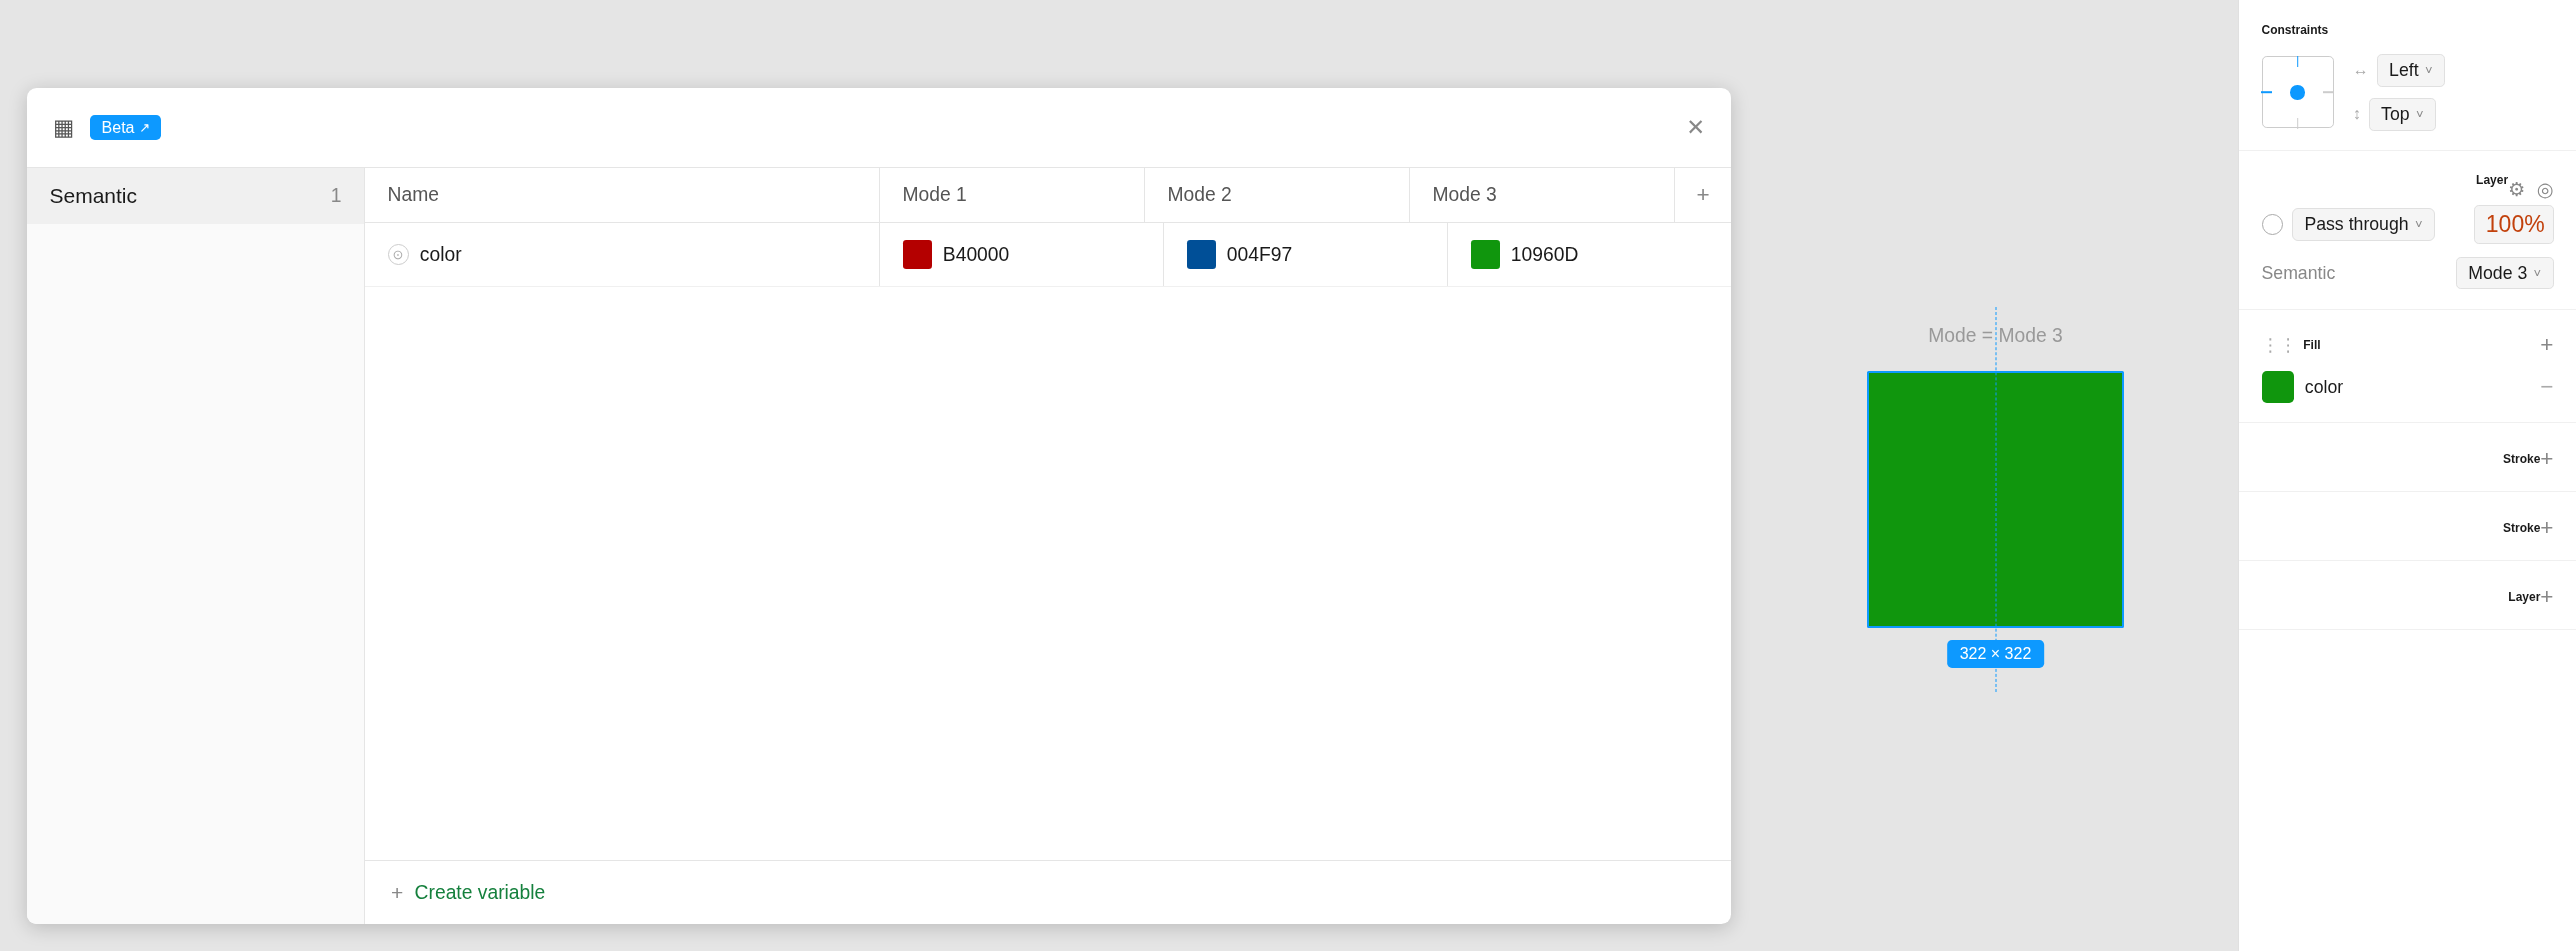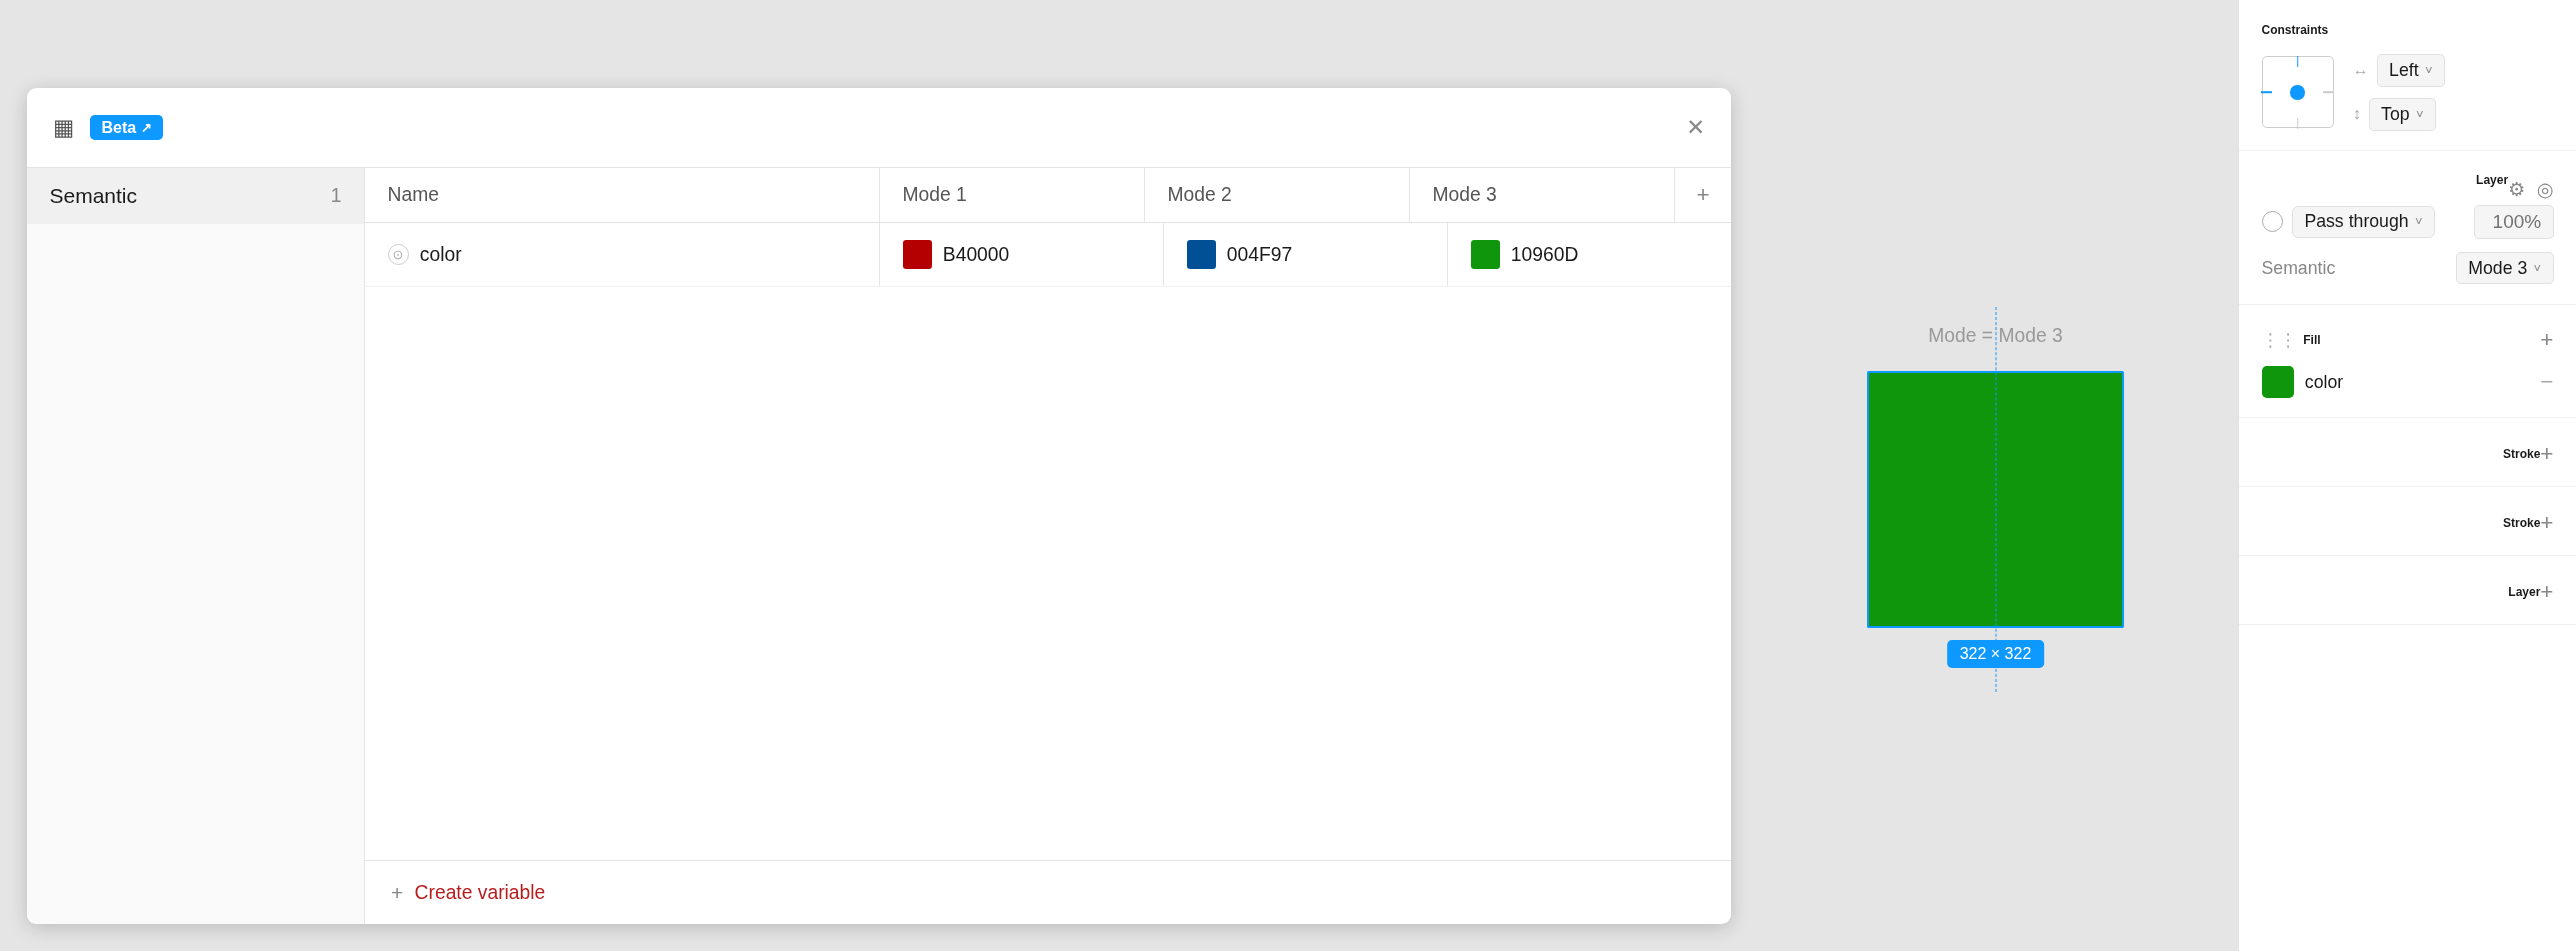--- a/index.html
+++ b/index.html
@@ -53,21 +53,21 @@
 
     .panel-icon {
       color: #555;
       font-size: 22.5px;
     }
 
     .beta-badge {
       background: #0d99ff;
       color: #fff;
       font-size: 16px;
-      font-weight: 700;
+      font-weight: 400;
       padding: 3.2px 11.3px;
       border-radius: 4.8px;
       display: flex;
       align-items: center;
       gap: 4.8px;
     }
 
     .beta-badge-arrow {
       font-size: 13px;
     }
@@ -220,21 +220,21 @@
       padding: 19.3px 26px;
       border-top: 0.8px solid #e5e5e5;
       display: flex;
       align-items: center;
       gap: 11.3px;
       cursor: pointer;
     }
 
     .variables-footer-text {
       font-size: 19.3px;
-      color: #b91c1c;
+      color: #15803d;
     }
 
     
     .canvas-content {
       position: absolute;
       left: 1753px;
       top: 0;
       right: 0;
       bottom: 0;
       display: flex;
@@ -430,22 +430,22 @@
       align-items: center;
       gap: 6.4px;
       cursor: pointer;
     }
 
     .layer-opacity {
       background: #f5f5f5;
       border: 0.8px solid #e0e0e0;
       border-radius: 4.8px;
       padding: 4.8px 11.3px;
-      font-size: 19px;
-      color: #737373;
+      font-size: 23px;
+      color: #c2410c;
       width: 80px;
       text-align: right;
     }
 
     .layer-eye {
       font-size: 21px;
       color: #555;
       cursor: pointer;
     }
 

